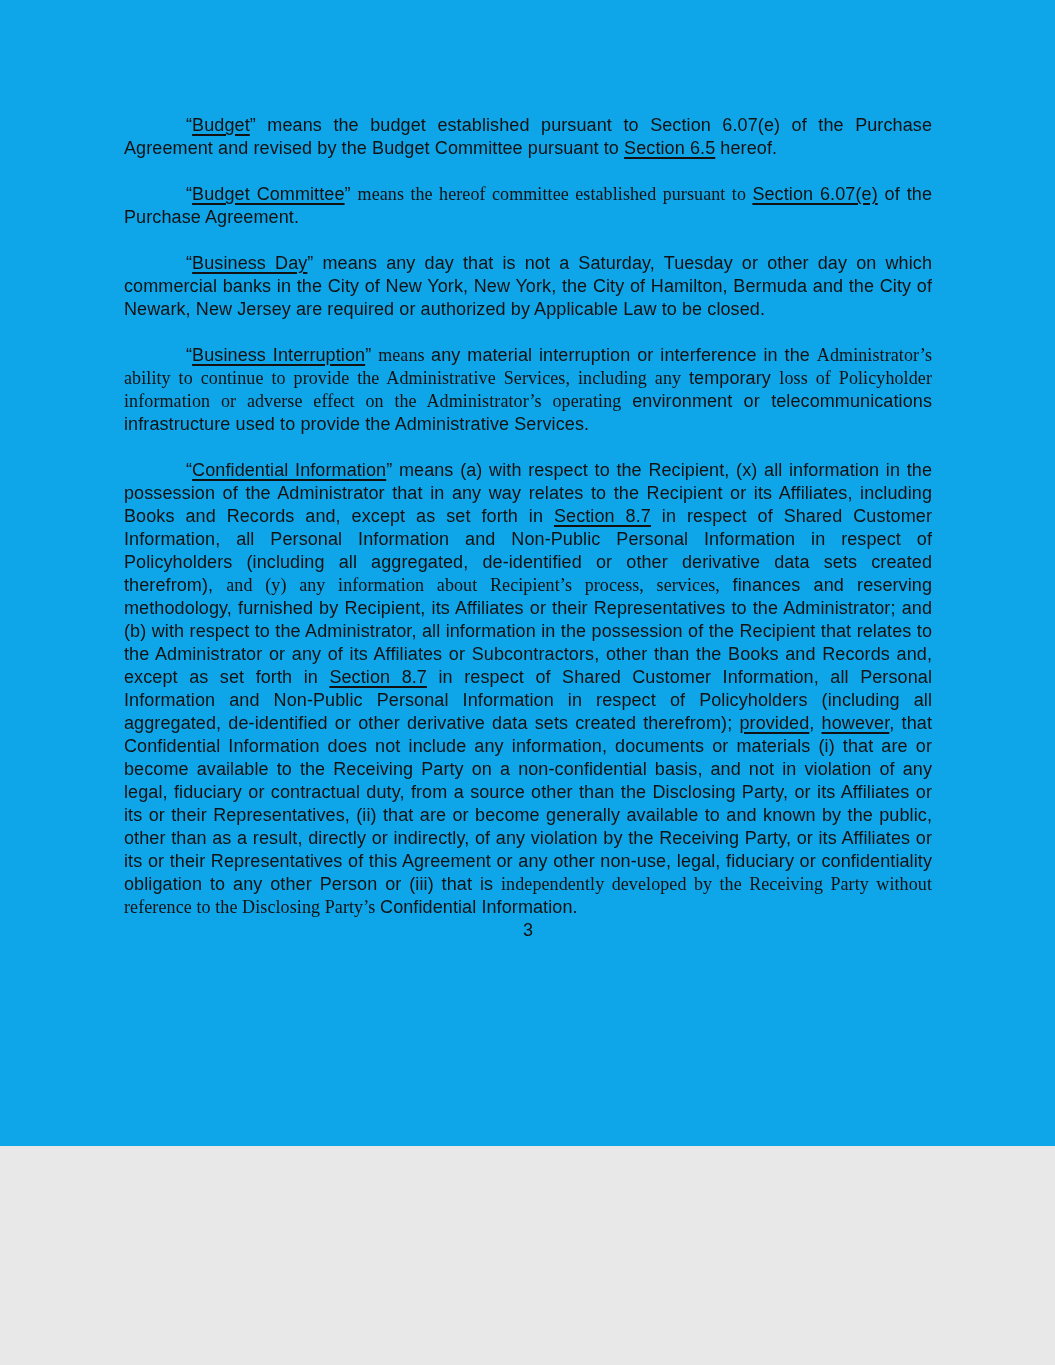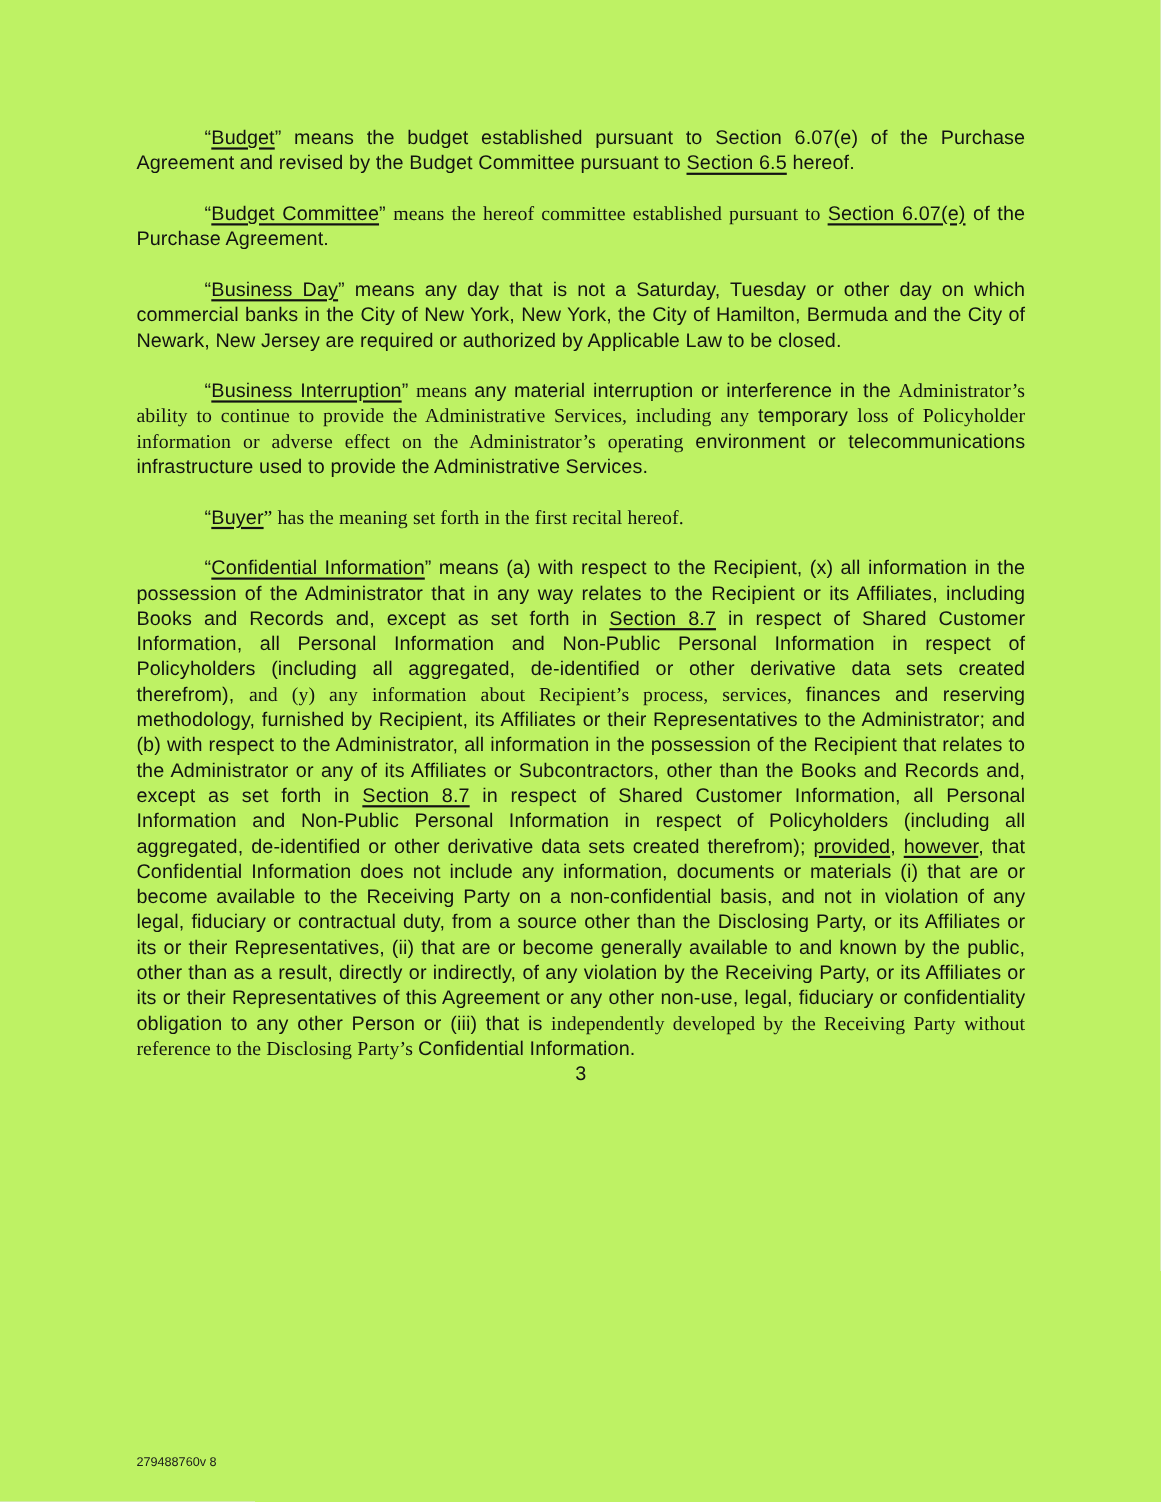--- a/index.html
+++ b/index.html
@@ -1,19 +1,19 @@
 <!DOCTYPE html>
 <html><head>
 <meta charset="utf-8">
 <style>
   html, body { margin: 0; padding: 0; background: #e8e8e8; }
   .page {
     width: 1055px;
-    height: 1365px;
-    background: #bef264;
+    height: 1146px;
+    background: #0ea5e9;
     position: relative;
     overflow: hidden;
     font-family: "Liberation Sans", sans-serif;
     color: #121212;
   }
   .content {
     position: absolute;
     left: 124px;
     top: 114px;
     width: 808px;
@@ -48,19 +48,18 @@
 </head>
 <body>
 
 <div class="page">
   <div class="content">
     <div id="paragraphs">
         <p><span>“</span><span class="u">Budget</span><span>” means the budget established pursuant to Section 6.07(e) of the Purchase Agreement and revised by the Budget Committee pursuant to </span><span class="u">Section 6.5</span><span> hereof.</span></p>
         <p><span>“</span><span class="u">Budget Committee</span><span>” </span><span class="serif">means the hereof committee established pursuant to </span><span class="u">Section 6.07(e)</span><span> of the Purchase Agreement.</span></p>
         <p><span>“</span><span class="u">Business Day</span><span>” means any day that is not a Saturday, Tuesday or other day on which commercial banks in the City of New York, New York, the City of Hamilton, Bermuda and the City of Newark, New Jersey are required or authorized by Applicable Law to be closed.</span></p>
         <p><span>“</span><span class="u">Business Interruption</span><span>” </span><span class="serif">means </span><span>any material interruption or interference in the </span><span class="serif">Administrator’s ability to continue to provide the Administrative Services, including any </span><span>temporary </span><span class="serif">loss of Policyholder information or adverse effect on the Administrator’s operating </span><span>environment or telecommunications infrastructure used to provide the Administrative Services.</span></p>
-        <p><span>“</span><span class="u">Buyer</span><span class="serif">” has the meaning set forth in the first recital hereof.</span></p>
         <p><span>“</span><span class="u">Confidential Information</span><span>” means (a) with respect to the Recipient, (x) all information in the possession of the Administrator that in any way relates to the Recipient or its Affiliates, including Books and Records and, except as set forth in </span><span class="u">Section 8.7</span><span> in respect of Shared Customer Information, all Personal Information and Non-Public Personal Information in respect of Policyholders (including all aggregated, de-identified or other derivative data sets created therefrom), </span><span class="serif">and (y) any information about Recipient’s process, services, </span><span>finances and reserving methodology, furnished by Recipient, its Affiliates or their Representatives to the Administrator; and (b) with respect to the Administrator, all information in the possession of the Recipient that relates to the Administrator or any of its Affiliates or Subcontractors, other than the Books and Records and, except as set forth in </span><span class="u">Section 8.7</span><span> in respect of Shared Customer Information, all Personal Information and Non-Public Personal Information in respect of Policyholders (including all aggregated, de-identified or other derivative data sets created therefrom); </span><span class="u">provided</span><span>, </span><span class="u">however</span><span>, that Confidential Information does not include any information, documents or materials (i) that are or become available to the Receiving Party on a non-confidential basis, and not in violation of any legal, fiduciary or contractual duty, from a source other than the Disclosing Party, or its Affiliates or its or their Representatives, (ii) that are or become generally available to and known by the public, other than as a result, directly or indirectly, of any violation by the Receiving Party, or its Affiliates or its or their Representatives of this Agreement or any other non-use, legal, fiduciary or confidentiality obligation to any other Person or (iii) that is </span><span class="serif">independently developed by the Receiving Party without reference to the Disclosing Party’s </span><span>Confidential Information.</span></p>
       </div>
     <div class="page-number">3</div>
   </div>
   <div class="doc-footer">279488760v 8</div>
 </div>
 
 </body></html>

